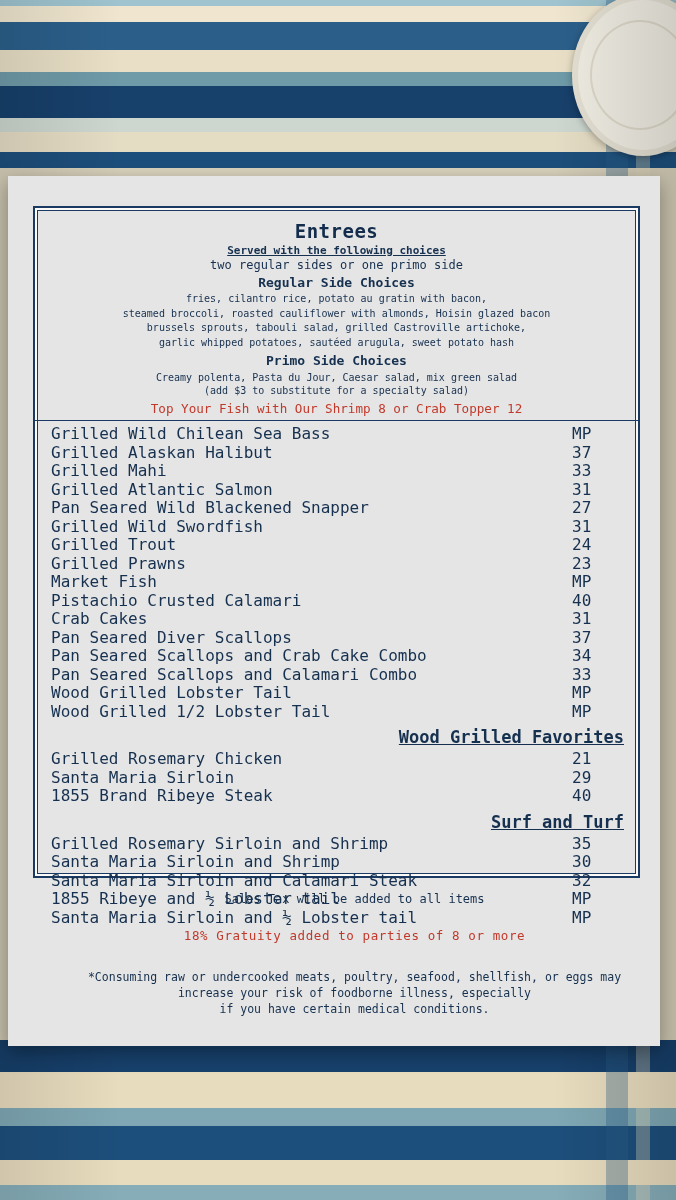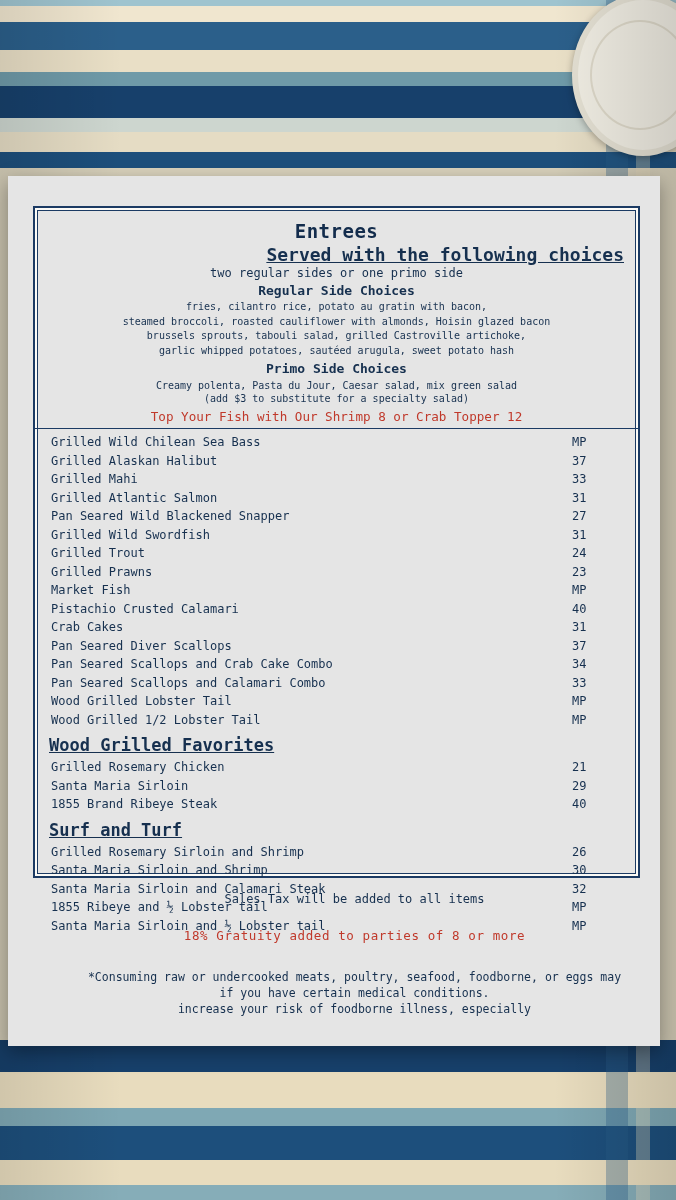--- a/index.html
+++ b/index.html
@@ -108,22 +108,22 @@
   h1.section-title {
     font-family: "DejaVu Sans Mono", monospace;
     font-size: 19px;
     font-weight: bold;
     text-align: center;
     margin: 6px 0 2px 0;
     letter-spacing: 0.5px;
     color: #132c4c;
   }
   .served {
-    text-align: right;
-    font-size: 18px;
+    text-align: center;
+    font-size: 11px;
     font-weight: bold;
     text-decoration: underline;
     margin: 2px 0 1px 0;
   }
   .served-sub {
     text-align: center;
     font-size: 12px;
     margin: 0 0 3px 0;
   }
   .sub-head {
@@ -162,33 +162,33 @@
   }
 
   ul.items {
     list-style: none;
     margin: 0;
     padding: 0 6px 0 2px;
   }
   ul.items li {
     display: flex;
     align-items: baseline;
-    font-size: 12px;
+    font-size: 16px;
     line-height: 18.5px;
     white-space: nowrap;
   }
   ul.items li .nm { flex: 0 0 auto; }
   ul.items li .sp { flex: 1 1 auto; }
   ul.items li .pr {
     flex: 0 0 46px;
     text-align: left;
     padding-left: 8px;
   }
   .group-title {
-    text-align: left;
+    text-align: right;
     font-size: 17px;
     font-weight: bold;
     text-decoration: underline;
     margin: 6px 0 3px 0;
   }
 
   
   .footer {
     position: absolute;
     left: 0; right: 0;
@@ -346,21 +346,21 @@
             <span class="sp"></span>
             <span class="pr">40</span>
           </li>
       </ul>
 
       <div class="group-title">Surf and Turf</div>
       <ul class="items">
         <li>
             <span class="nm">Grilled Rosemary Sirloin and Shrimp</span>
             <span class="sp"></span>
-            <span class="pr">26</span>
+            <span class="pr">35</span>
           </li>
         <li>
             <span class="nm">Santa Maria Sirloin and Shrimp</span>
             <span class="sp"></span>
             <span class="pr">30</span>
           </li>
         <li>
             <span class="nm">Santa Maria Sirloin and Calamari Steak</span>
             <span class="sp"></span>
             <span class="pr">32</span>
@@ -377,18 +377,18 @@
           </li>
       </ul>
 
     </div>
   </div>
 
   <div class="footer">
     <div class="tax">Sales Tax will be added to all items</div>
     <div class="gratuity">18% Gratuity added to parties of 8 or more</div>
     <div class="disclaimer">
-      <div>*Consuming raw or undercooked meats, poultry, seafood, foodborne, or eggs may</div>
+      <div>*Consuming raw or undercooked meats, poultry, seafood, shellfish, or eggs may</div>
+      <div>increase your risk of foodborne illness, especially</div>
       <div>if you have certain medical conditions.</div>
-      <div>increase your risk of foodborne illness, especially</div>
     </div>
   </div>
 </div>
 
 </body></html>

